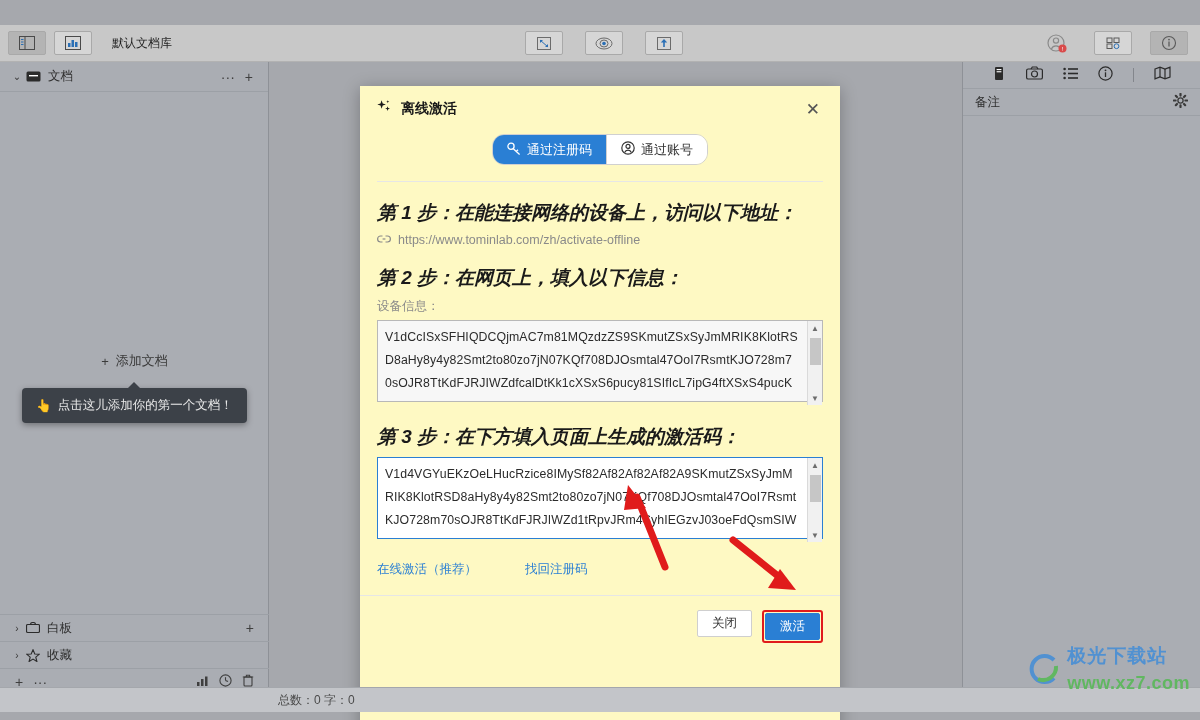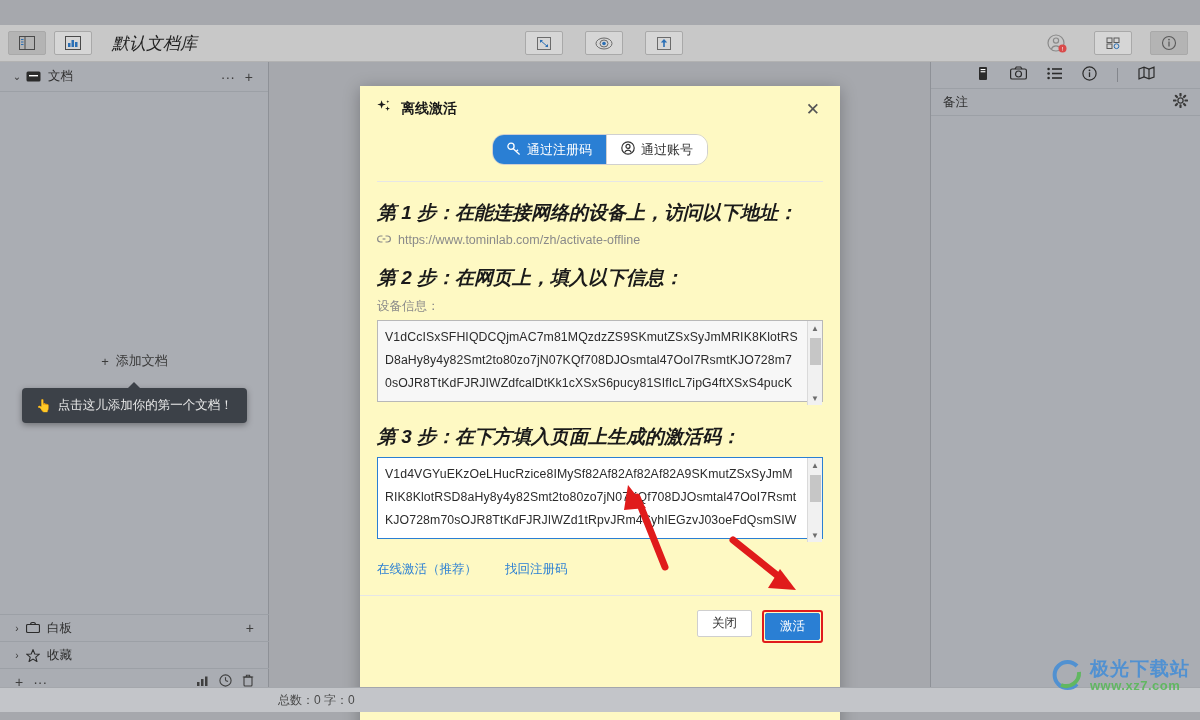--- a/index.html
+++ b/index.html
@@ -51,21 +51,21 @@
     height: 24px; min-width: 38px; border: 1px solid #a9a9a9;
     background: #c0c0c0; border-radius: 2px; display: flex;
     align-items: center; justify-content: center; margin-left: 8px;
     cursor: default;
   }
   .tbtn.flat { background: #d6d6d6; }
   .tbtn.pressed { background: #b4b4b4; }
   .tbtn.nob { border-color: transparent; background: transparent; }
   .tbtn-label {
     height: 24px; display: flex; align-items: center; padding: 0 10px;
-    font-size: 17px; color: #1f1f1f; margin-left: 10px; font-style: italic;
+    font-size: 12px; color: #1f1f1f; margin-left: 10px;
   }
   .tb-center {
     position: absolute; left: 50%; transform: translateX(-50%);
     display: flex; gap: 14px;
   }
   .tb-right {
     margin-left: auto; display: flex; align-items: center; gap: 10px;
     padding-right: 12px;
   }
 
@@ -108,21 +108,21 @@
   .sb-bottom {
     position: absolute; bottom: 0; left: 0; width: 269px;
   }
   .sb-row {
     height: 27px; display: flex; align-items: center; padding: 0 10px;
     font-size: 12.5px; color: #2e2e2e; border-top: 1px solid #9ca0a6;
   }
 
   
   .sidebar-right {
-    position: absolute; top: 62px; right: 0; width: 270px; height: 633px;
+    position: absolute; top: 62px; right: 0; width: 238px; height: 633px;
     background: #aaadb3; border-left: 1px solid #8e9197;
   }
   .sr-iconbar {
     height: 27px; display: flex; align-items: center; justify-content: center;
     gap: 20px; border-bottom: 1px solid #9ca0a6;
   }
   .sr-div { width: 1px; height: 14px; background: #83868c; }
   .sr-head {
     height: 27px; display: flex; align-items: center; padding: 0 12px;
     font-size: 12.5px; color: #2e2e2e; border-bottom: 1px solid #9ca0a6;
@@ -203,21 +203,21 @@
   .sb-arrow {
     height: 14px; width: 15px; display: flex; align-items: center;
     justify-content: center; font-size: 8px; color: #6d6d6d;
   }
   .sb-thumb {
     width: 11px; height: 27px; background: #c6c6c6; margin: 3px 0;
   }
   .sb-track { flex: 1; }
 
   .links {
-    display: flex; gap: 28px; margin-top: 18px;
+    display: flex; gap: 48px; margin-top: 18px;
     font-size: 12.5px; color: #2a7fd4;
   }
   .links span { cursor: default; }
   .dlg-foot-sep { height: 1px; background: #e6e6e6; margin: 17px 0 0 0; }
   .dlg-foot {
     display: flex; justify-content: flex-end; gap: 10px;
     padding: 14px 17px 0 17px;
   }
   .btn {
     min-width: 46px; height: 27px; font-size: 12.5px; border-radius: 2px;
@@ -234,22 +234,22 @@
   
   .watermark {
     position: absolute; right: 10px; bottom: 28px;
     display: flex; align-items: center; gap: 5px; opacity: .92;
   }
   .wm-text { display: flex; flex-direction: column; line-height: 1; }
   .wm-main {
     font-size: 19px; font-weight: bold; color: #4a8fd4; letter-spacing: 1px;
   }
   .wm-sub {
-    font-size: 13px; font-weight: bold; color: #5bb85b;
-    letter-spacing: .5px; margin-top: 1px;
+    font-size: 18px; font-weight: bold; color: #5bb85b;
+    letter-spacing: .5px; margin-top: 9px;
   }
 </style>
 </head>
 <body>
 
 <div id="app">
 
 
   <div class="toolbar">
     <div class="tbtn pressed">

